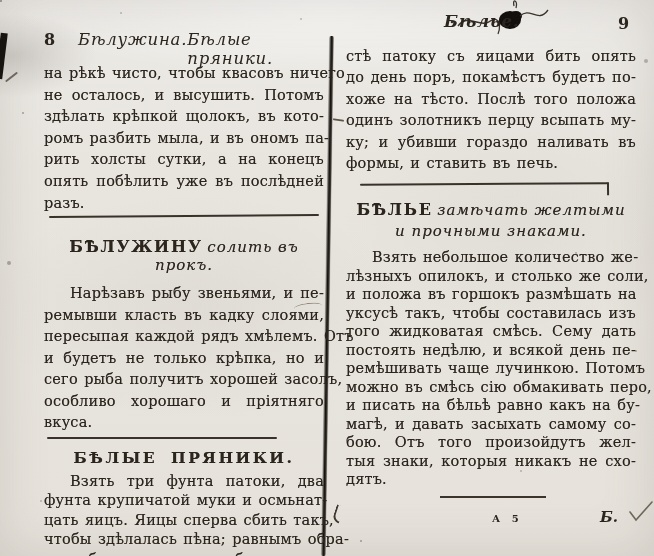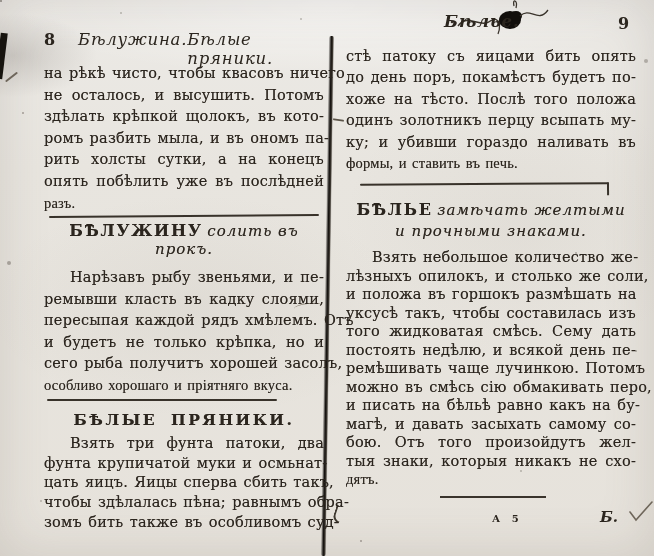--- a/index.html
+++ b/index.html
@@ -49,39 +49,39 @@
   .runhead { position:relative; height:24px; font-style:italic; font-size:16.5px; letter-spacing:0.8px; }
   .runhead .pagenum { font-style:normal; font-weight:bold; font-size:16px; }
   .left .runhead { display:flex; gap:0; }
   .left .runhead .pagenum { flex:0 0 34px; }
   .left .runhead .titles { flex:1; display:flex; justify-content:space-between; padding-right:10px; }
   .right .runhead .runtitle { position:absolute; left:98px; font-weight:bold; }
   .right .runhead .pagenum { position:absolute; right:6px; top:2px; }
 
   .para { text-shadow:0 0 0.5px rgba(43,37,30,0.55); }
   .line { display:block; text-align:justify; text-align-last:justify; letter-spacing:0.2px; word-spacing:1.5px; white-space:nowrap; }
-  .line.end { text-align-last:left; white-space:normal;font-family:Liberation Serif, serif; }
+  .line.end { text-align-last:left; white-space:normal; }
   .line.ind { text-indent:26px; }
 
   .p-l1 { margin-top:9px;  line-height:21.6px; }
   .p-l2 { margin-top:9px;  line-height:21.5px; }
   .p-l3 { margin-top:5px;  line-height:19.6px; }
   .p-r1 { margin-top:10px; line-height:21.4px; }
   .p-r2 { margin-top:6px;  line-height:18.5px; }
 
   .rule { height:2px; background:#38322a; border-radius:1px; }
   .rule.r1 { width:270px; margin:1px auto 0; transform:rotate(-0.4deg); }
   .rule.r2 { width:230px; margin:3px 0 0 3px; }
   .rule.rr1 { position:relative; width:248px; margin:9px 0 0 14px; transform:rotate(-0.3deg); }
   .rule.rr1::after { content:""; position:absolute; right:-1px; top:0; width:2px; height:13px; background:#38322a; }
 
   .sect-title { text-align:center; text-shadow:0 0 0.5px rgba(43,37,30,0.5); }
   .sect-title .caps { font-size:16px; font-weight:bold; letter-spacing:1.8px; }
   .sect-title .ital { font-style:italic; font-size:15px; letter-spacing:1px; }
-  .st-l1 { margin-top:4px; }
+  .st-l1 { margin-top:20px; }
   .st-l2 { margin-top:9px; font-size:15.5px; font-weight:bold; letter-spacing:2.5px; word-spacing:6px; }
   .st-r1 { margin-top:14px; line-height:21px; }
 
   .bottom-rule { position:absolute; left:94px; top:484px; width:106px; height:2px; background:#3a342c; }
   .sig { position:absolute; left:146px; top:501px; font-weight:bold; font-size:10px; letter-spacing:4px; }
   .cw2 { position:absolute; left:254px; top:496px; font-style:italic; font-weight:bold; font-size:15px; }
   .blot { position:absolute; left:100px; top:-16px; }
   .check { position:absolute; left:282px; top:488px; }
 </style>
 </head>

